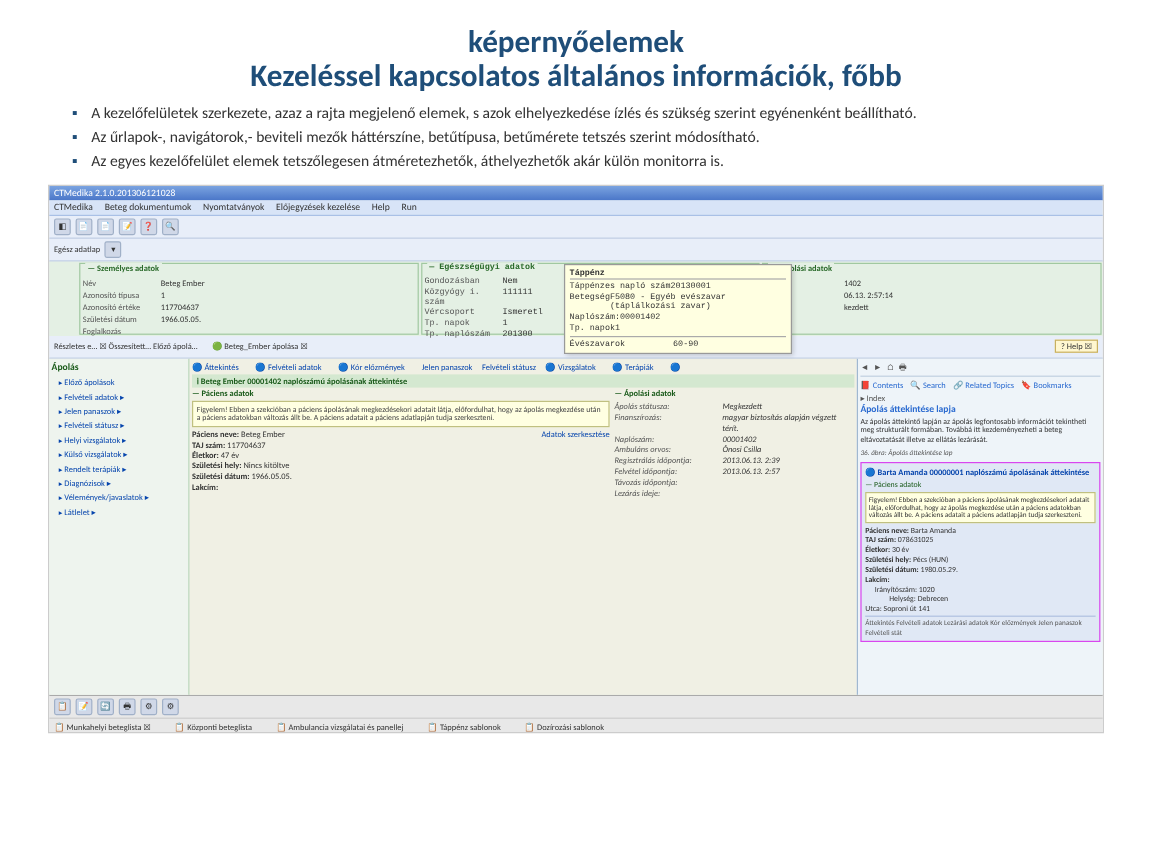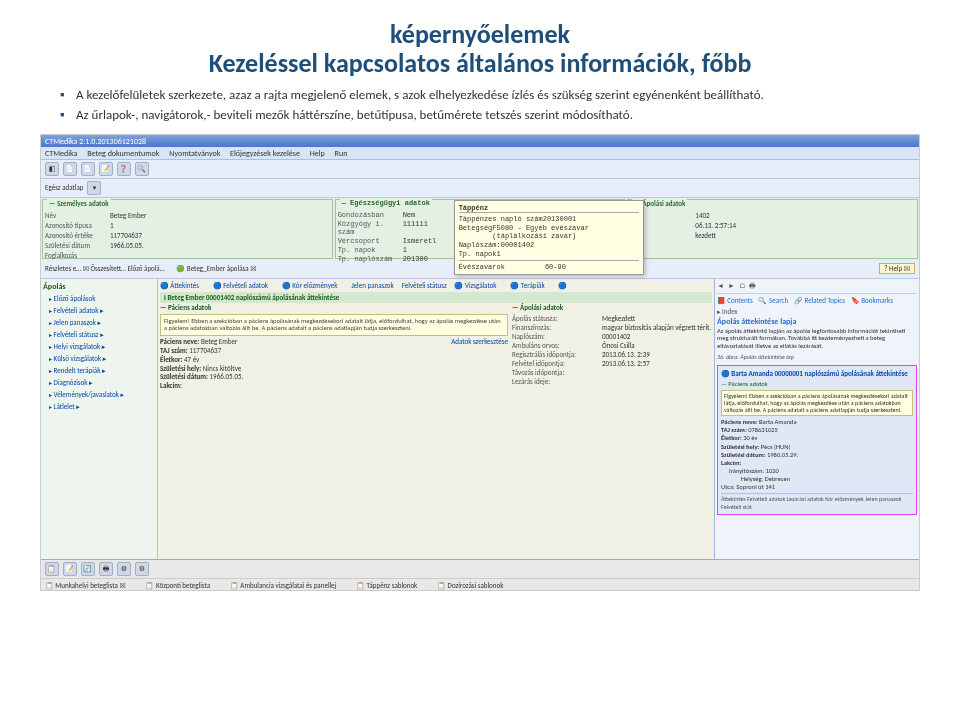--- a/index.html
+++ b/index.html
@@ -74,20 +74,21 @@
     border: 1px solid #a0b0c8;
     border-radius: 2px;
     text-align: center;
     line-height: 12px;
     font-size: 7px;
   }
   .panes {
     display: flex;
     height: 62px;
     background: #e4f0e4;
+    padding-left: 24px;
   }
   .pane {
     border: 1px solid #a0c8a0;
     margin: 1px;
     flex: 1;
     background: #e4f0e4;
     font-size: 7px;
     padding: 2px;
     position: relative;
   }
@@ -157,21 +158,21 @@
   .center-info { font-size:7px; line-height:1.25;}
   .center-info .lbl { font-weight:bold; }
   .apolasi-jobb {
     position: absolute;
     right: 2px;
     top: 18px;
     width: 185px;
     font-size: 7px;
   }
   .apolasi-jobb .sec-title { color:#1a5a1a; font-weight:bold; margin-bottom:2px;}
-  .apolasi-jobb .row { display:flex; }
+  .apolasi-jobb .row { display:flex;font-style:italic; }
   .apolasi-jobb .row .l { width:90px; color:#555;}
   .help-panel {
     width: 200px;
     background: #eef4f9;
     border-left: 1px solid #a0b8d0;
     font-size: 7px;
     padding: 2px;
     position: relative;
   }
   .help-toolbar {
@@ -213,20 +214,21 @@
 
 <div class="slide-title">
   <div>képernyőelemek</div>
   <div>Kezeléssel kapcsolatos általános információk, főbb</div>
 </div>
 
 <div class="bullets">
   <ul>
     <li>A kezelőfelületek szerkezete, azaz a rajta megjelenő elemek, s azok elhelyezkedése ízlés és szükség szerint egyénenként beállítható.</li>
     <li>Az űrlapok-, navigátorok,- beviteli mezők háttérszíne, betűtípusa, betűmérete tetszés szerint módosítható.</li>
+    <li>Az egyes kezelőfelület elemek tetszőlegesen átméretezhetők, áthelyezhetők akár külön monitorra is.</li>
   </ul>
 </div>
 
 <div class="screenshot-area">
   <div class="app-titlebar">CTMedika 2.1.0.201306121028</div>
   <div class="app-menu">
     <span>CTMedika</span>
     <span>Beteg dokumentumok</span>
     <span>Nyomtatványok</span>
     <span>Előjegyzések kezelése</span>

